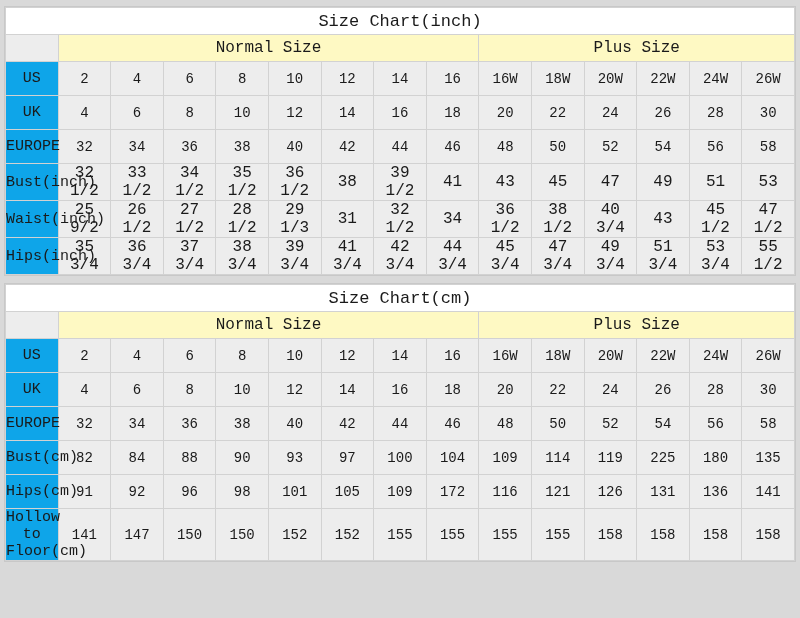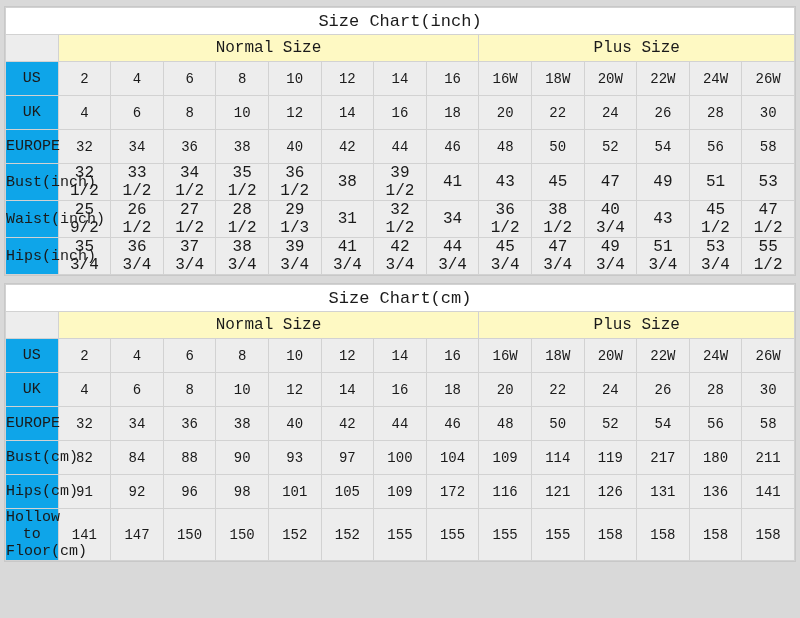--- a/index.html
+++ b/index.html
@@ -290,23 +290,23 @@
           <td class="cell cell-b">84</td>
           <td class="cell cell-b">88</td>
           <td class="cell cell-b">90</td>
           <td class="cell cell-b">93</td>
           <td class="cell cell-b">97</td>
           <td class="cell cell-b">100</td>
           <td class="cell cell-b">104</td>
           <td class="cell cell-b">109</td>
           <td class="cell cell-b">114</td>
           <td class="cell cell-b">119</td>
-          <td class="cell cell-b">217</td>
+          <td class="cell cell-b">225</td>
           <td class="cell cell-b">180</td>
-          <td class="cell cell-b">211</td>
+          <td class="cell cell-b">135</td>
         </tr>
 
 
         <tr>
           <td class="row-label">Hips(cm)</td>
           <td class="cell cell-b">91</td>
           <td class="cell cell-b">92</td>
           <td class="cell cell-b">96</td>
           <td class="cell cell-b">98</td>
           <td class="cell cell-b">101</td>

